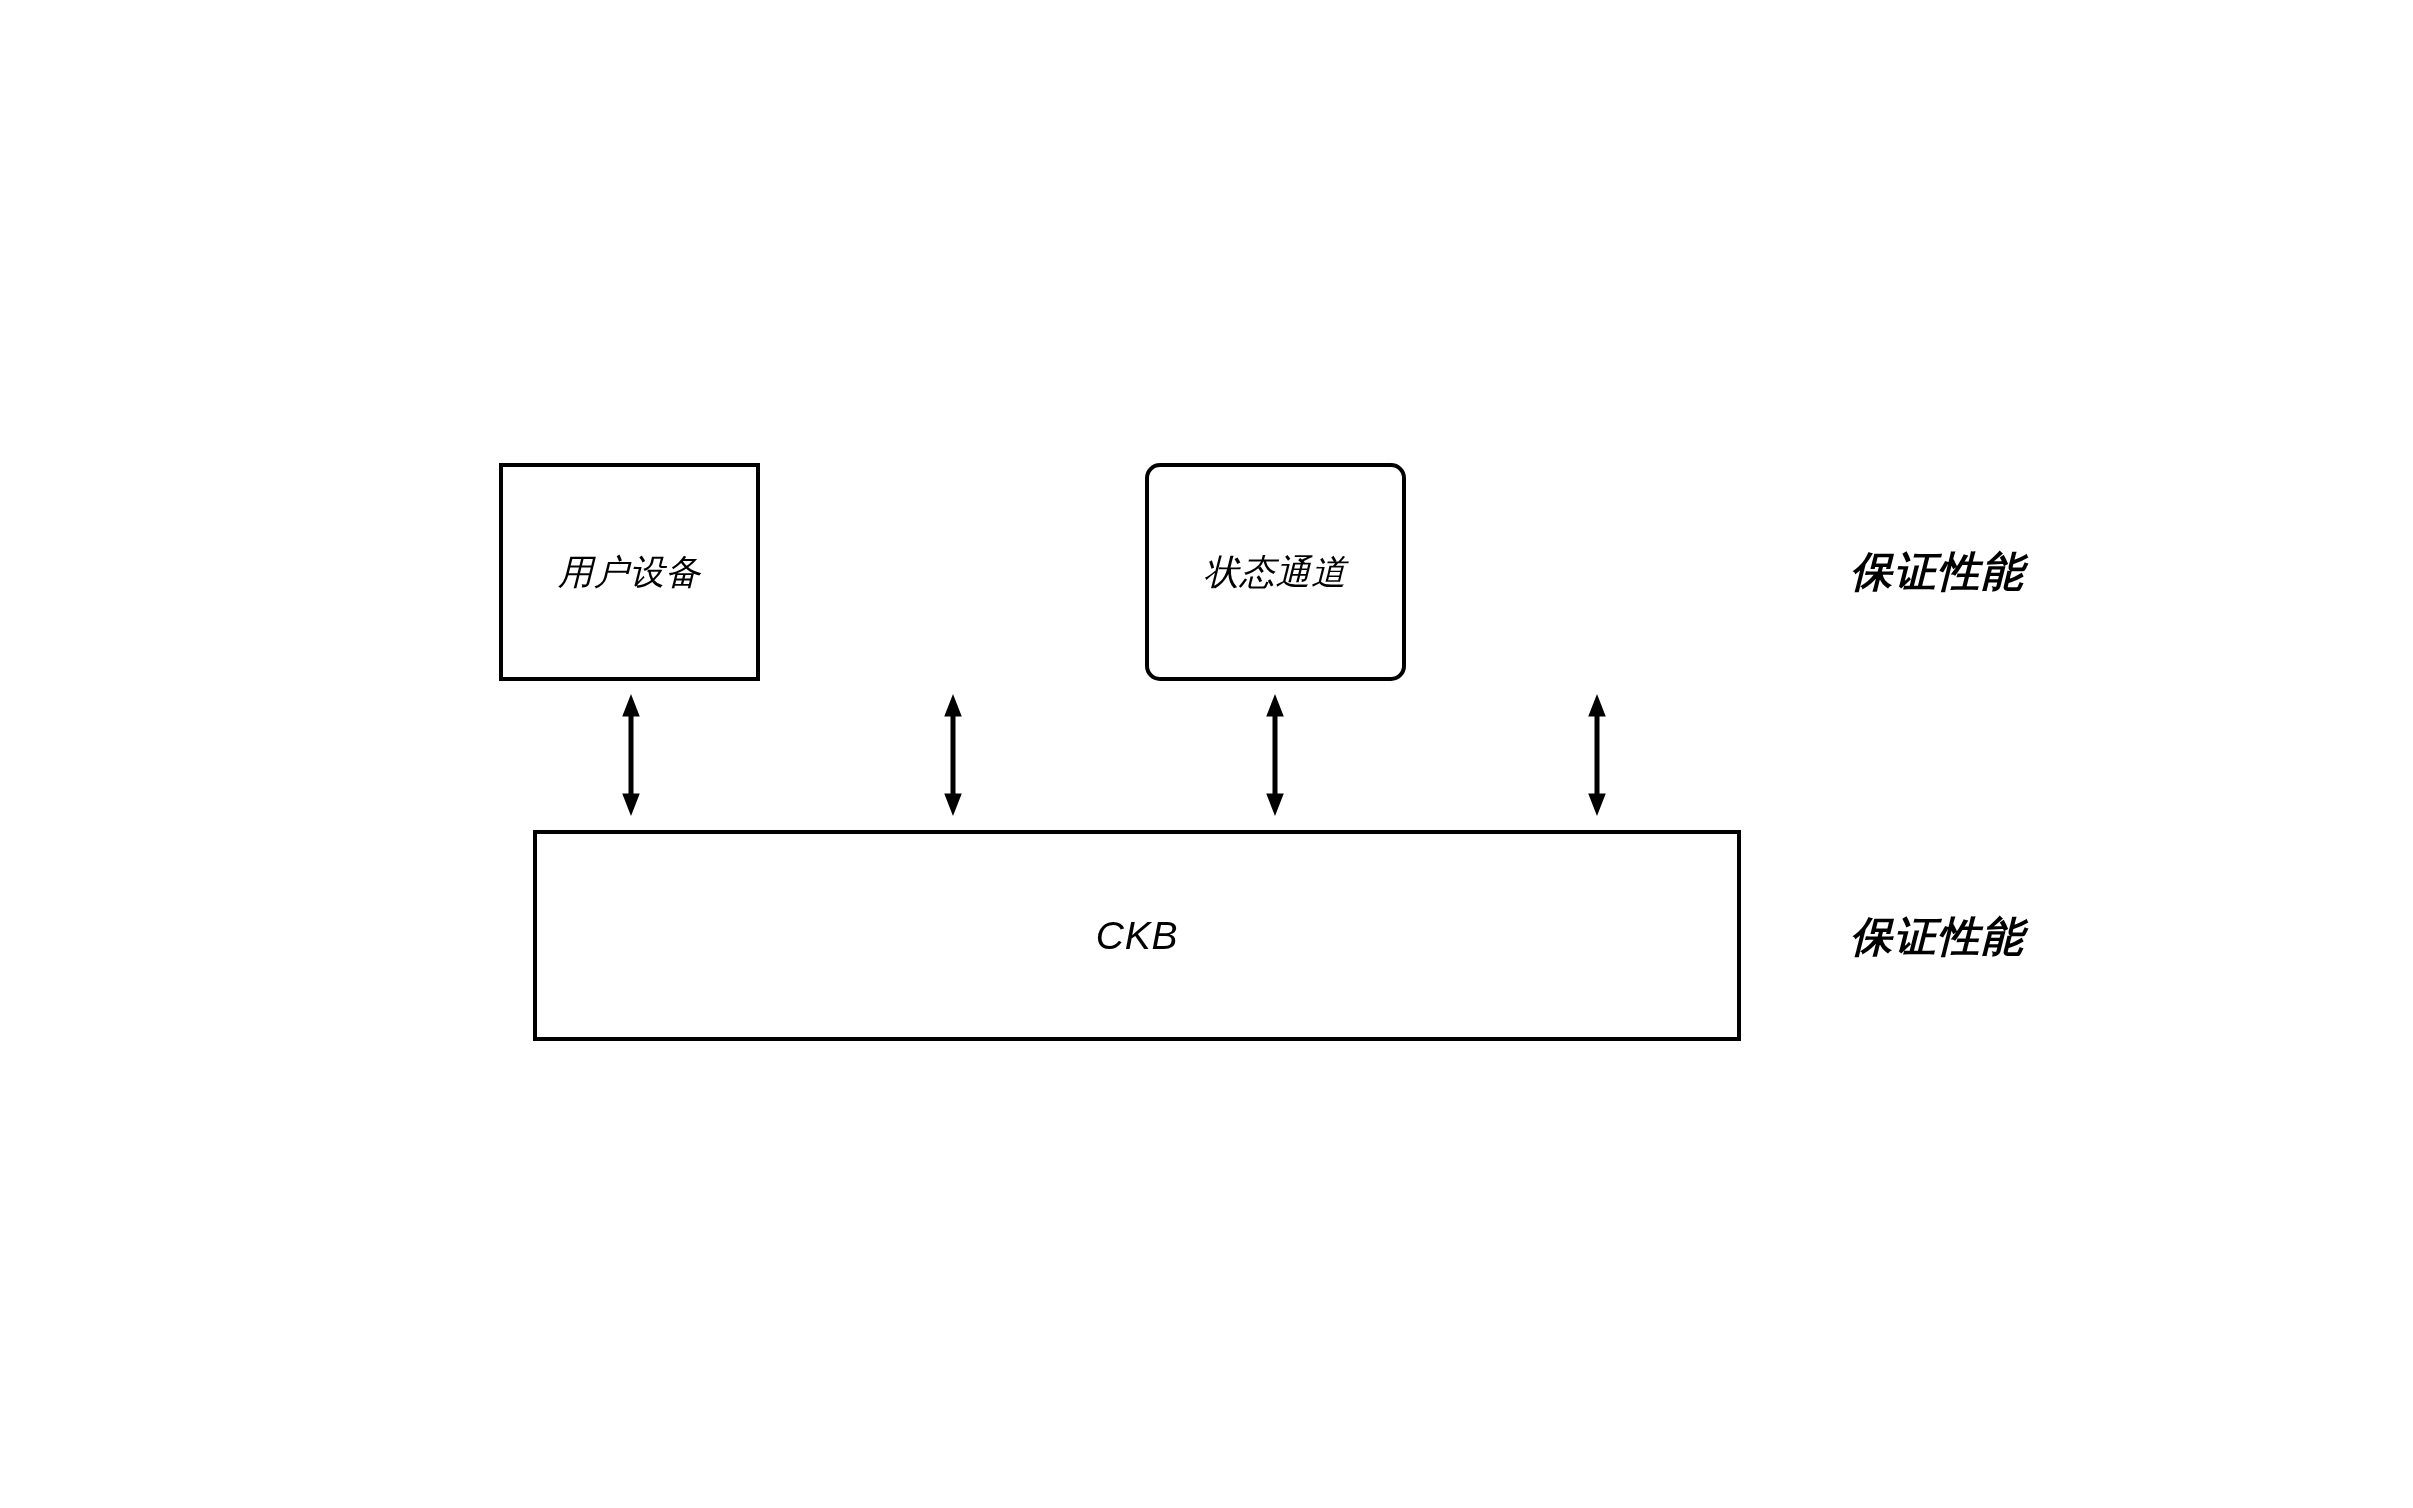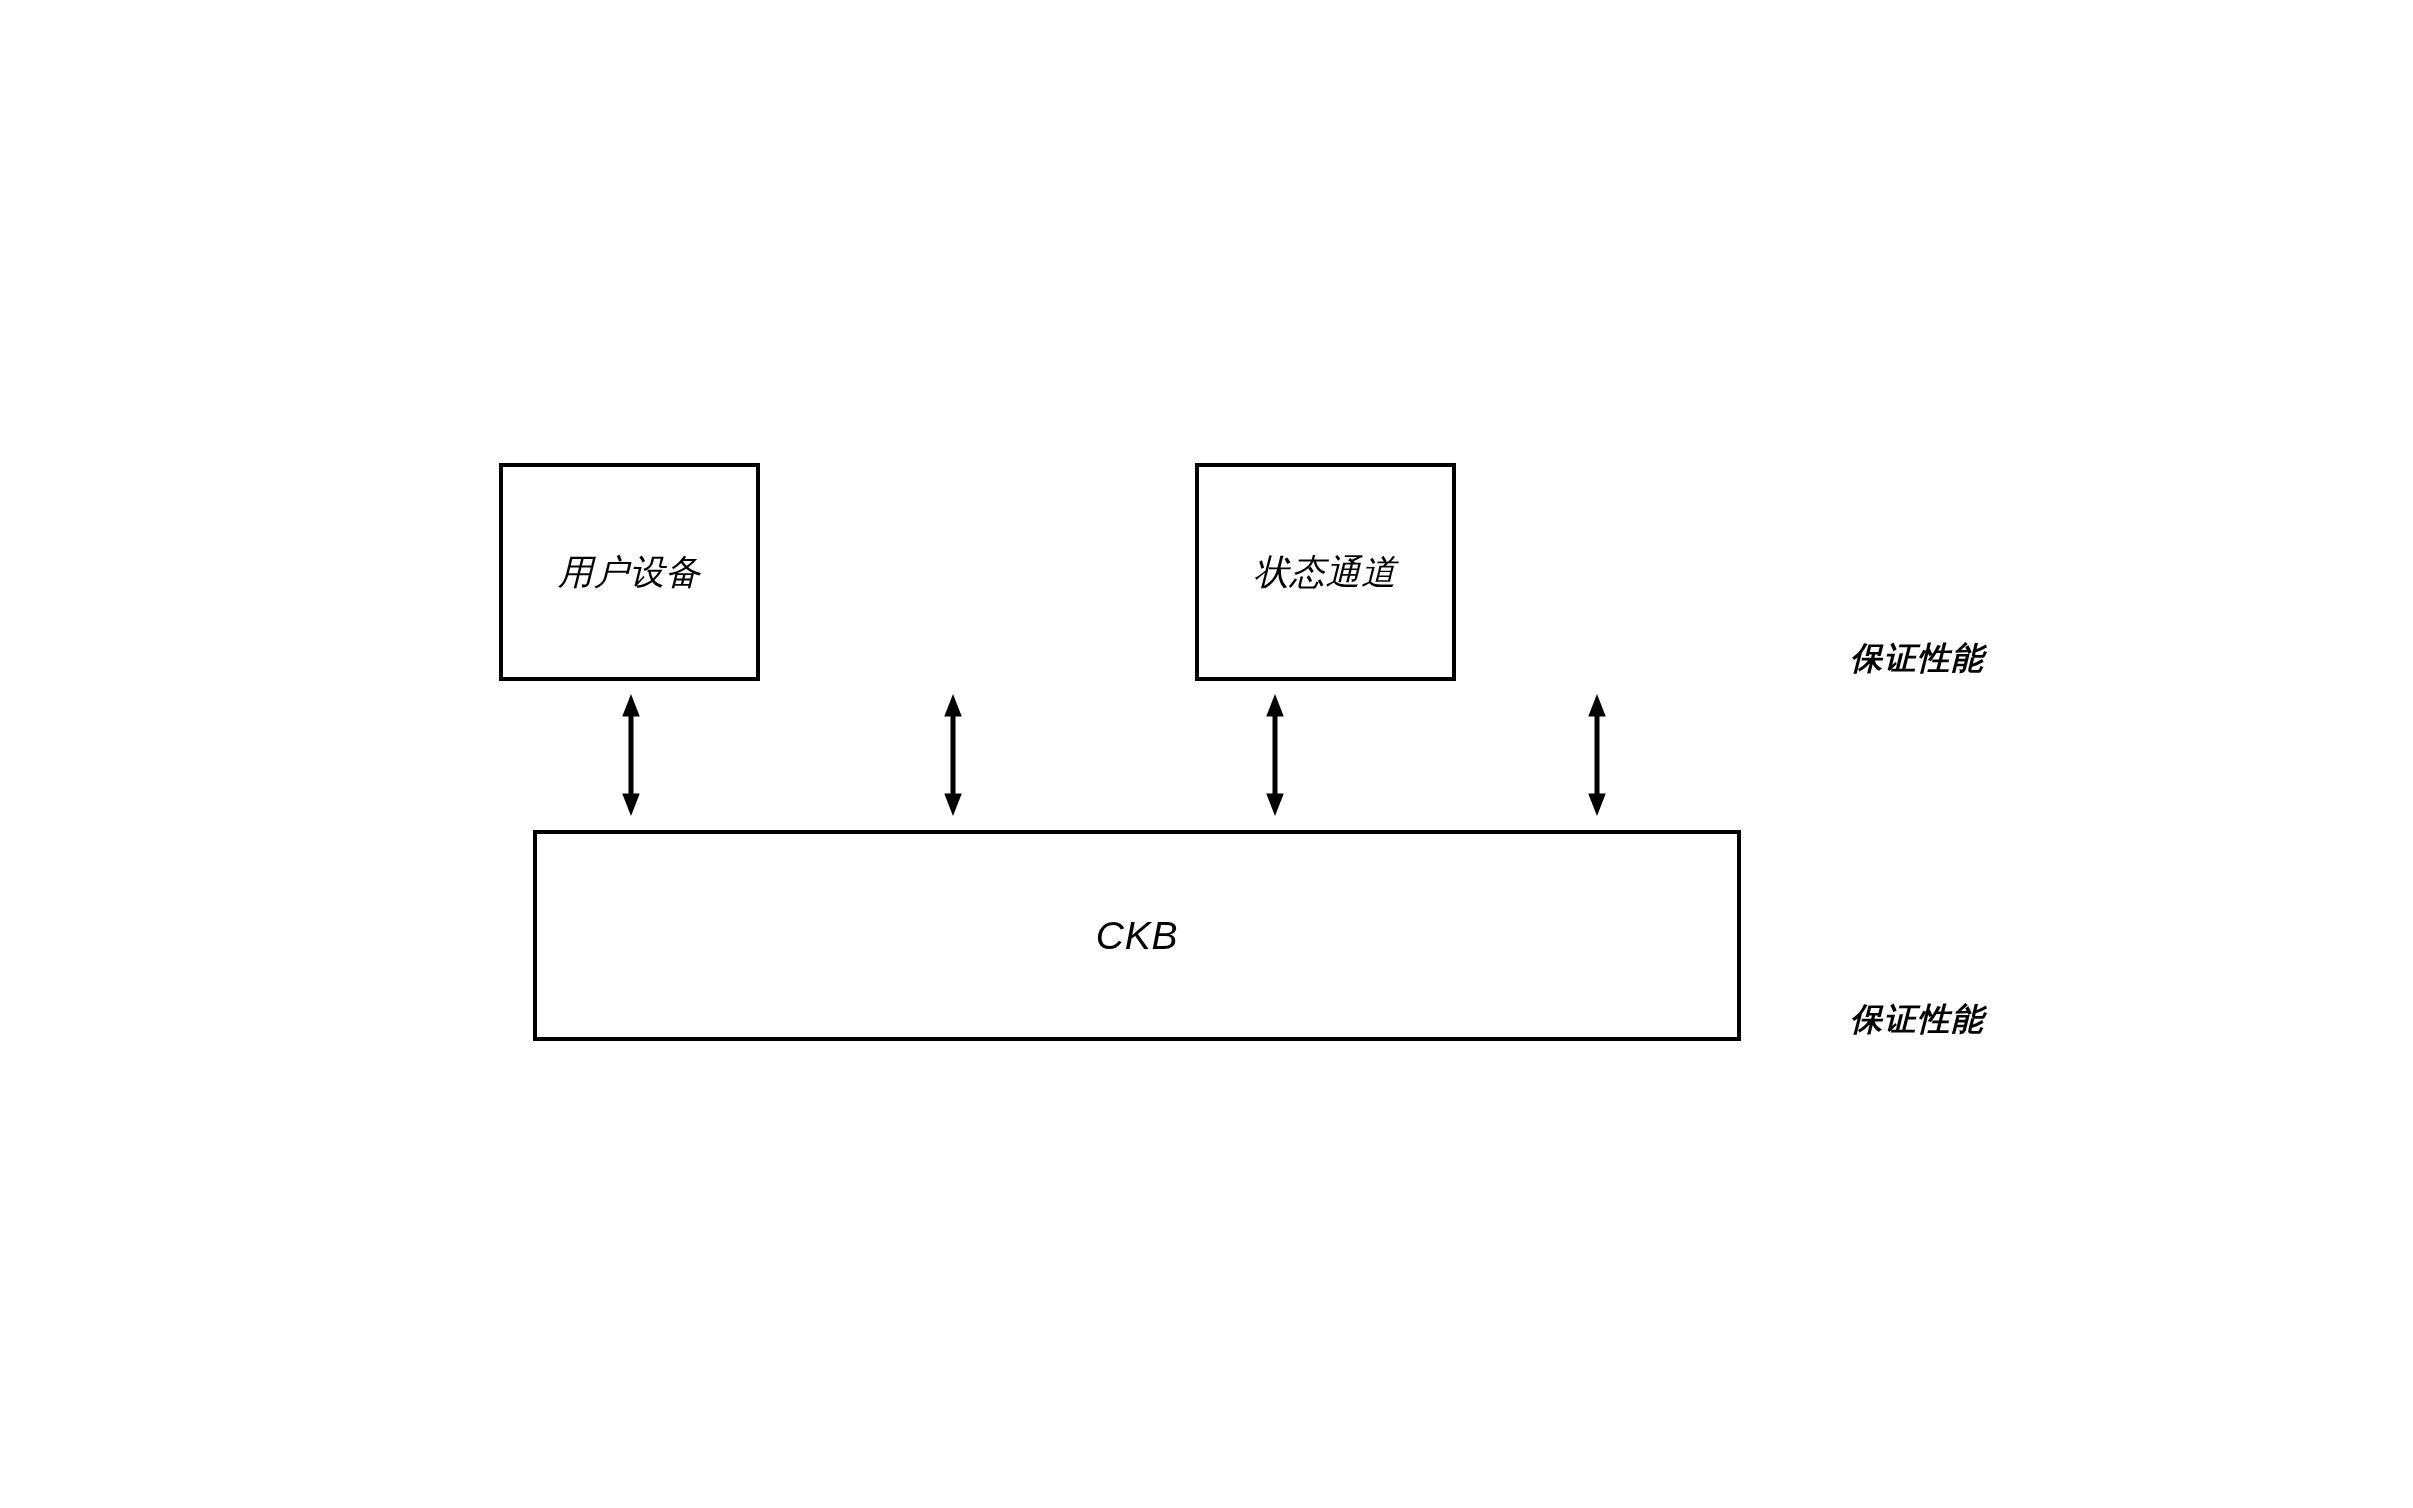--- a/index.html
+++ b/index.html
@@ -27,21 +27,21 @@
     background: #ffffff;
     display: flex;
     align-items: center;
     justify-content: center;
     font-size: 35px;
     letter-spacing: 0.8px;
     white-space: nowrap;
   }
   .box-1 { left: 499px; }
   .box-2 { left: 823px; }
-  .box-3 { left: 1195px; }
+  .box-3 { left: 1145px; border-radius: 15px; }
   .box-4 { left: 1466px; }
 
   .arrow {
     position: absolute;
     top: 694px;
     width: 22px;
     height: 122px;
   }
   .arrow-1 { left: 620px; }
   .arrow-2 { left: 942px; }
@@ -62,22 +62,22 @@
     justify-content: center;
     font-size: 39px;
     letter-spacing: 0.8px;
     margin-left: 40px;
   }
 
   .side-label {
     position: absolute;
     left: 1850px;
     display: flex;
-    align-items: flex-end;
-    font-size: 32px;
+    align-items: center;
+    font-size: 42px;
     font-weight: 700;
     letter-spacing: 1.7px;
     white-space: nowrap;
   }
   .side-label-top { top: 463px; height: 218px; }
   .side-label-bottom { top: 831px; height: 211px; }
 </style>
 </head>
 <body>
 

